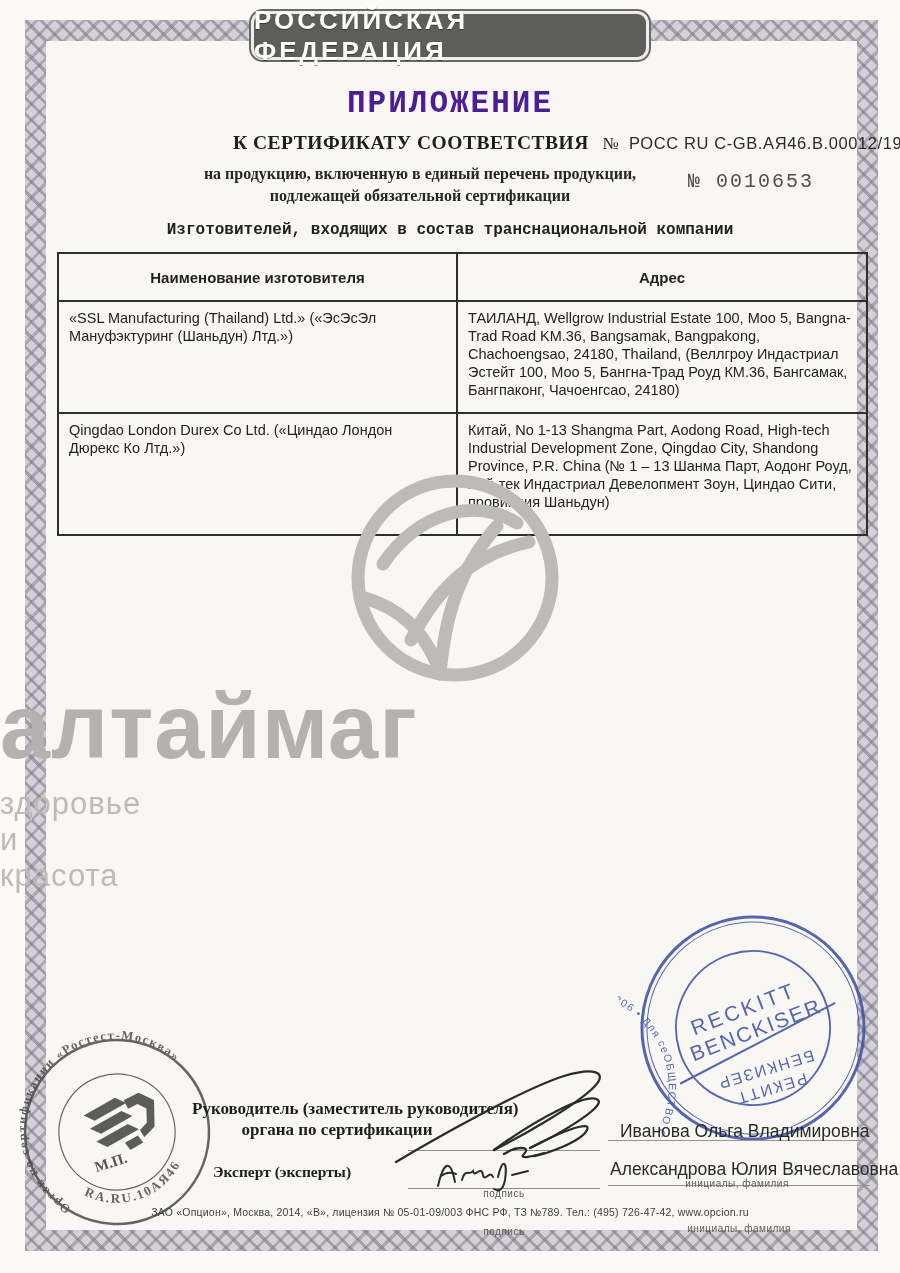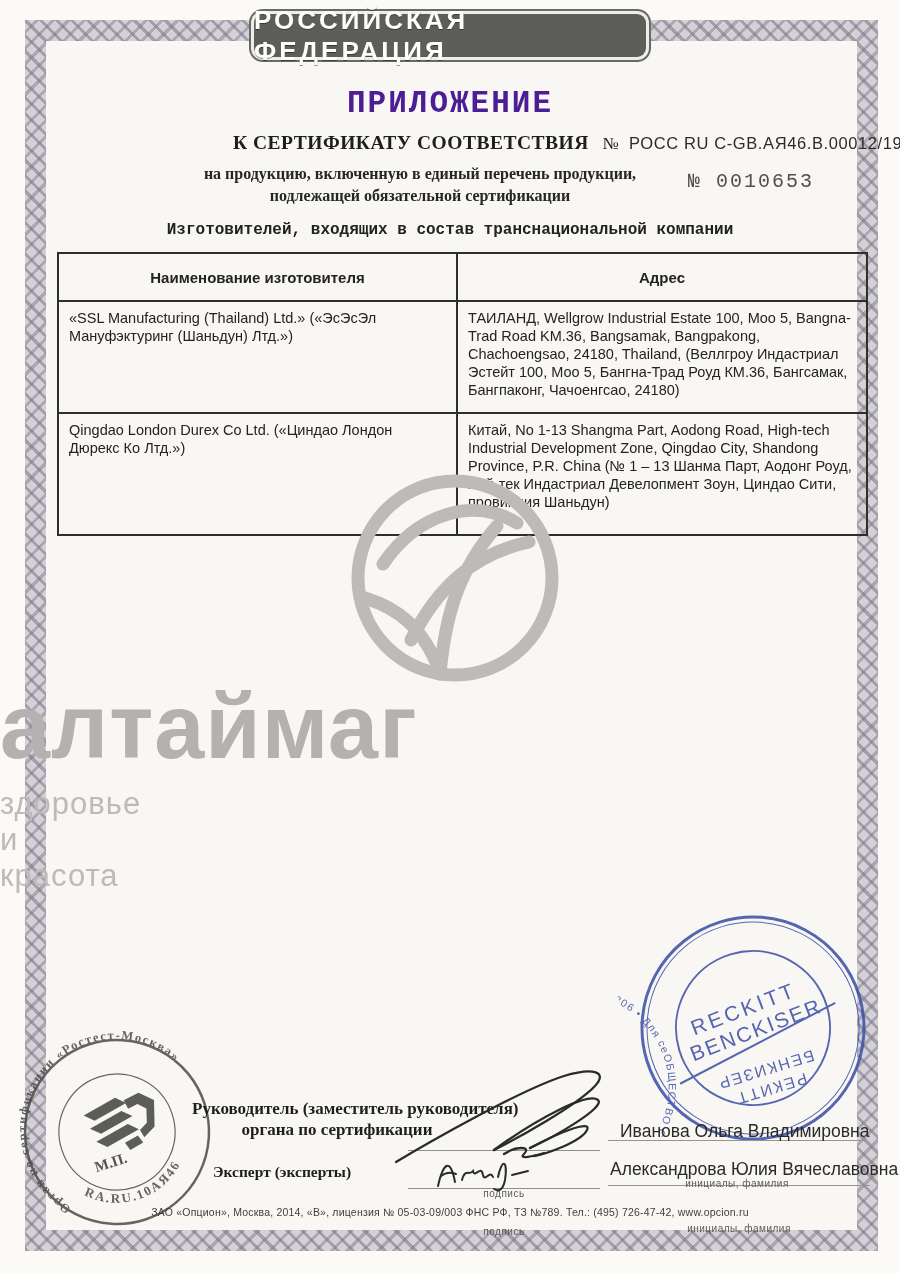--- a/index.html
+++ b/index.html
@@ -264,14 +264,14 @@
   <div class="name-line n2"></div>
 
   <div class="micro-caption cap-s1">подпись</div>
   <div class="micro-caption cap-s2">подпись</div>
   <div class="micro-caption cap-n1">инициалы, фамилия</div>
   <div class="micro-caption cap-n2">инициалы, фамилия</div>
 
   <div class="signer-name p1">Иванова Ольга Владимировна</div>
   <div class="signer-name p2">Александрова Юлия Вячеславовна</div>
 
-  <div class="footer-line">ЗАО «Опцион», Москва, 2014, «В», лицензия № 05-03-09/003 ФНС РФ,  ТЗ №789.   Тел.: (495) 726-47-42,   www.opcion.ru</div>
+  <div class="footer-line">ЗАО «Опцион», Москва, 2014, «В», лицензия № 05-01-09/003 ФНС РФ,  ТЗ №789.   Тел.: (495) 726-47-42,   www.opcion.ru</div>
 </div>
 
 </body></html>

